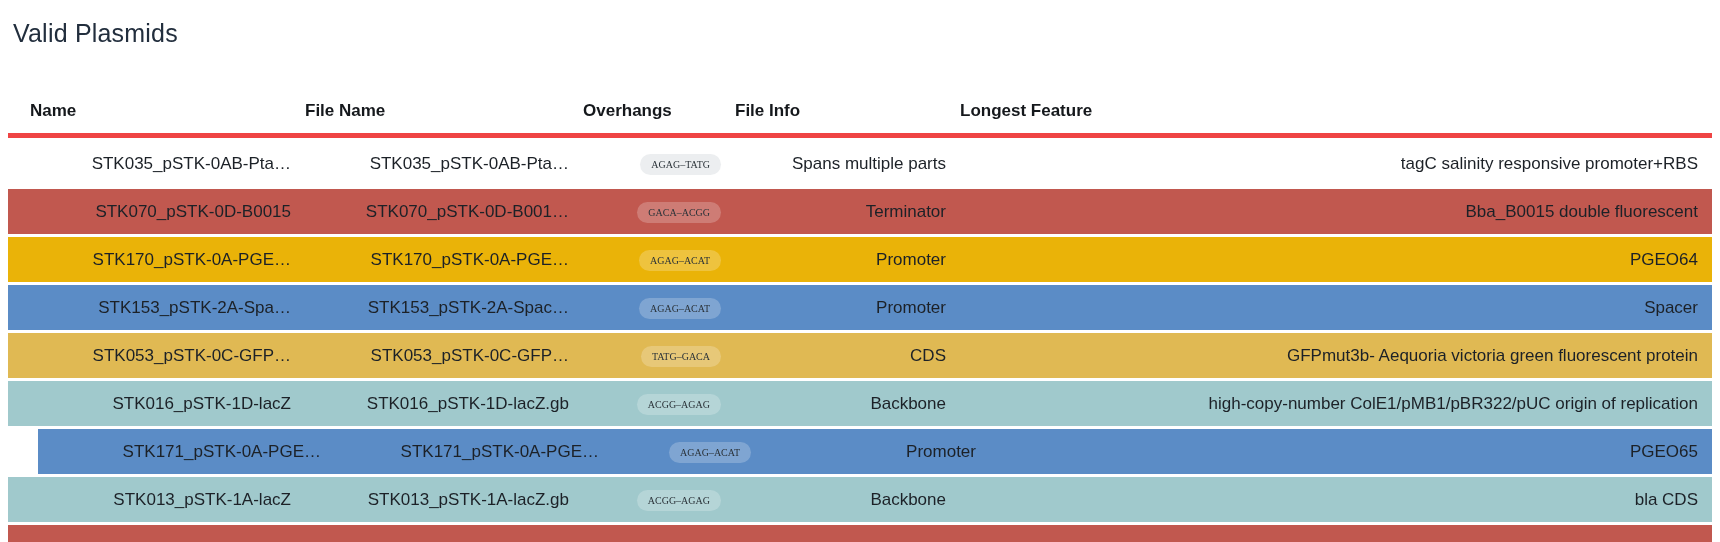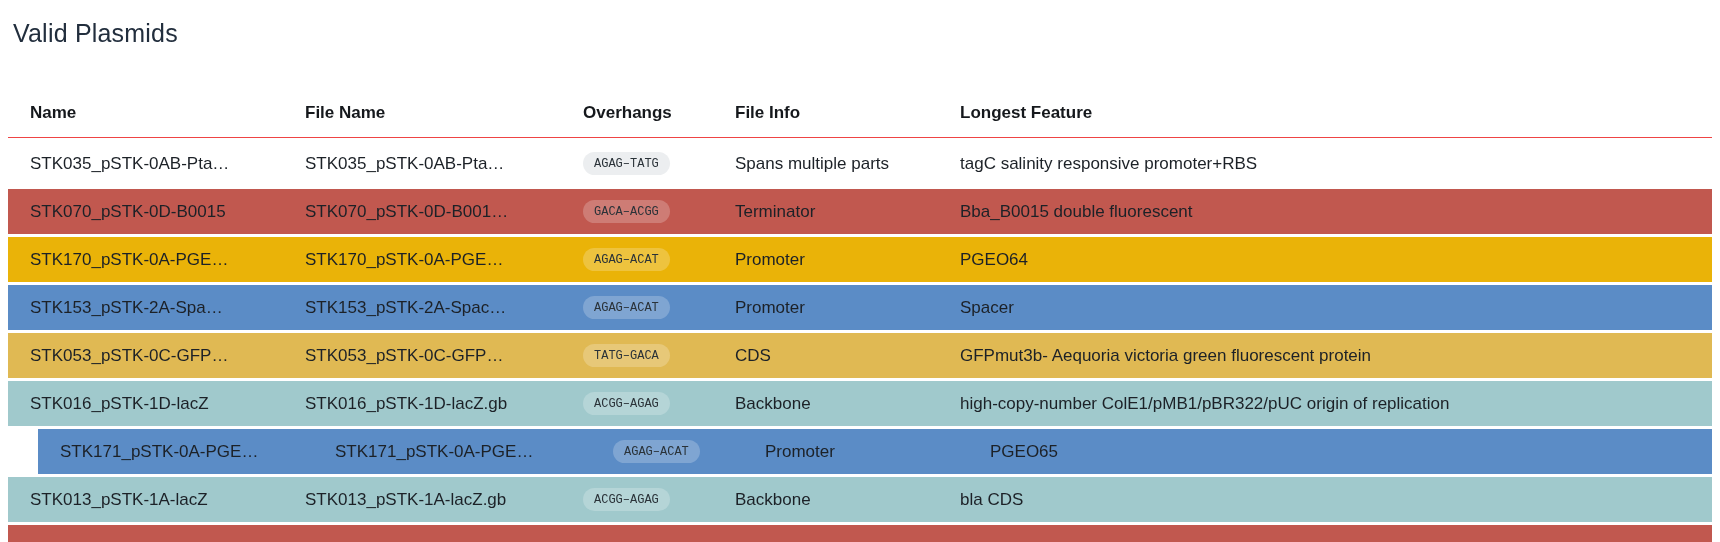--- a/index.html
+++ b/index.html
@@ -19,35 +19,35 @@
   .grid-cols {
     display:grid;
     grid-template-columns:275px 278px 152px 225px 1fr;
     align-items:center;
     padding-left:22px;
     box-sizing:border-box;
   }
   .thead {
     height:50px;
     font-size:17px; font-weight:700; color:#15181c;
-    border-bottom:1px solid #ef4444;
+    border-bottom:5px solid #ef4444;
   }
   .trow {
     height:45px;
     margin-top:3px;
-    font-size:17px; color:#1c2127;
+    font-size:17px; color:#1c2127;text-align:right;
   }
   .cell {
     overflow:hidden; white-space:nowrap; text-overflow:ellipsis;
     padding-right:14px;
   }
   .badge {
     display:inline-block;
-    font-family:Liberation Mono, monospace;
-    font-size:12px; line-height:1; color:#2a3238;
+    font-family:Liberation Serif, serif;
+    font-size:10px; line-height:1; color:#2a3238;
     background:rgba(255,255,255,0.22);
     padding:6px 11px 5px 11px;
     border-radius:12px;
   }
   .row-none .badge { background:#eceef0; }
 </style>
 </head>
 <body>
 
 <div class="page-title">Valid Plasmids</div>

